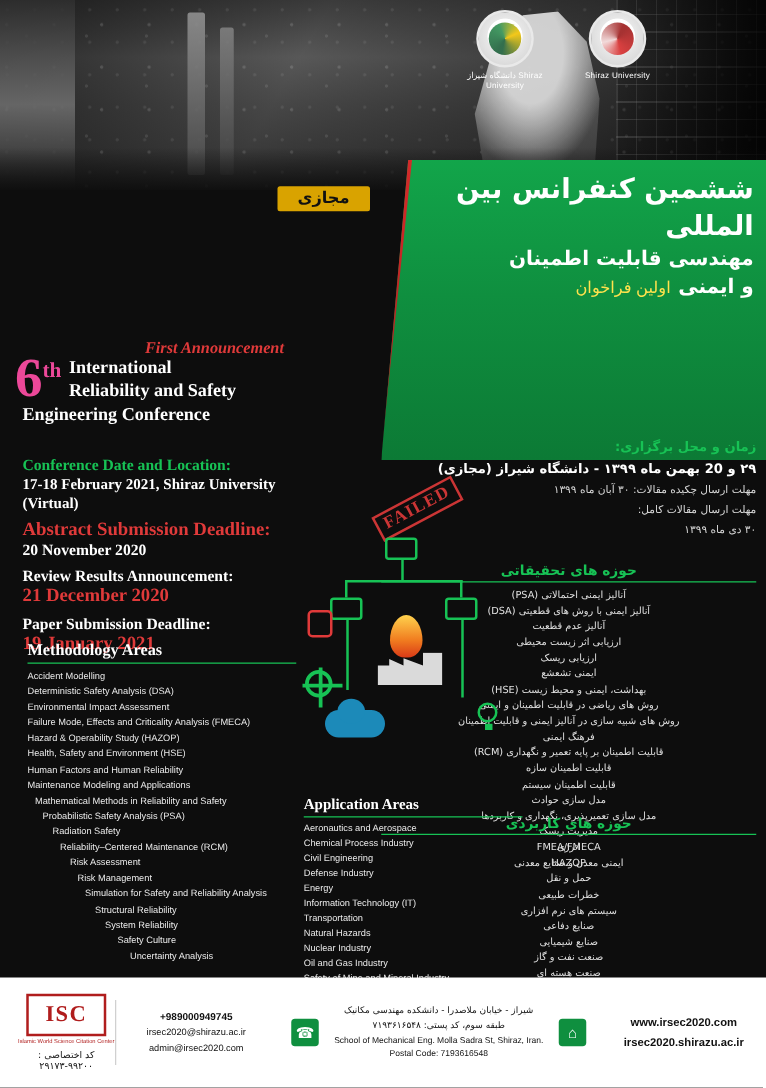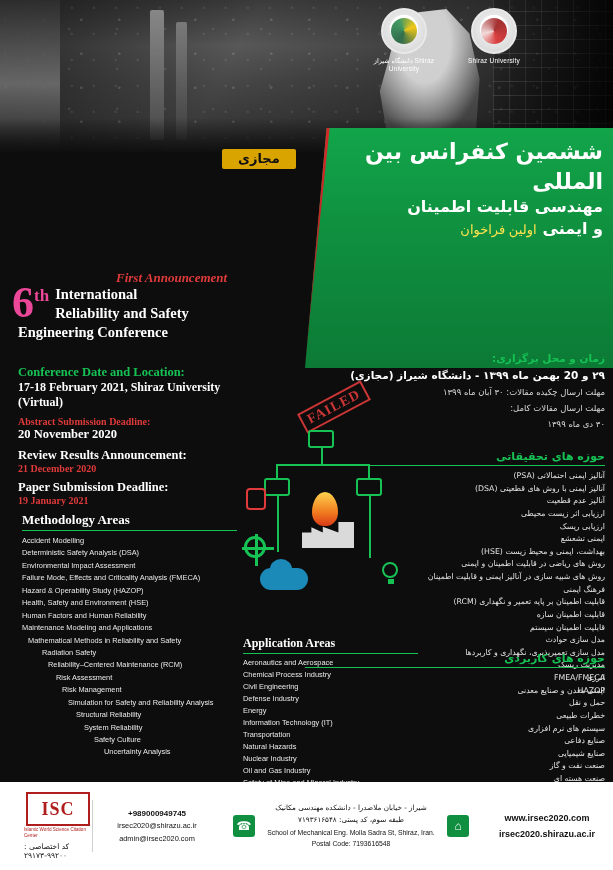--- a/index.html
+++ b/index.html
@@ -143,21 +143,21 @@
   
   .right-detail {
     position: absolute; right: 8px; top: 352px; width: 300px;
     direction: rtl; text-align: right; color: #ffffff;
   }
   .rd-title { color:#17c255; font-size: 10.5px; font-weight:700; font-family:"DejaVu Sans",sans-serif; }
   .rd-date { color:#ffffff; font-size: 10.5px; font-weight:700; margin-top:5px; font-family:"DejaVu Sans",sans-serif; }
   .rd-item { color:#d8d8d8; font-size: 8.5px; margin-top:6px; font-family:"DejaVu Sans",sans-serif; }
 
   
-  .right-list { position:absolute; right:8px; width:300px; direction:rtl; text-align:right; }
+  .right-list { position:absolute; right:8px; width:300px; direction:rtl; text-align:center; }
   .rl-head {
     color:#17c255; font-size:11px; font-weight:700; font-family:"DejaVu Sans",sans-serif;
     border-bottom:1px solid #17c255; padding-bottom:2px; margin-bottom:4px;
   }
   .rl-item { color:#e2e2e2; font-size:7.8px; line-height:1.62; font-family:"DejaVu Sans",sans-serif; }
 
   
   .first-ann {
     position:absolute; left:116px; top:270px; color:#e03a3a;
     font-family:"Liberation Serif", serif; font-style:italic; font-weight:700; font-size:13px;
@@ -168,21 +168,21 @@
     font-family:"Liberation Serif", serif; font-weight:700; font-size:44px;
     line-height:.9; color:#ec4899;
   }
   .six-num sup { font-size:17px; vertical-align: super; }
   .six-txt { font-family:"Liberation Serif", serif; font-weight:700; font-size:14.5px; line-height:1.12; padding-top:3px; }
   .conf-word { font-family:"Liberation Serif", serif; font-weight:700; font-size:14.5px; margin-top:1px; }
 
   .dates { position:absolute; left:18px; top:365px; width:230px; }
   .d-head { color:#17c255; font-family:"Liberation Serif", serif; font-weight:700; font-size:12.5px; }
   .d-line { color:#ffffff; font-family:"Liberation Serif", serif; font-weight:700; font-size:12px; margin-bottom:6px; }
-  .d-red { color:#e03a3a; font-family:"Liberation Serif", serif; font-weight:700; font-size:10px; }
+  .d-red { color:#e03a3a; font-family:"Liberation Serif", serif; font-weight:700; font-size:15px; }
   .d-white-b { color:#ffffff; font-family:"Liberation Serif", serif; font-weight:700; font-size:12.5px; }
 
   
   .method { position:absolute; left:22px; top:512px; width:215px; color:#fff; }
   .m-head {
     font-family:"Liberation Serif", serif; font-weight:700; font-size:13px; color:#ffffff;
     border-bottom:1px solid #17c255; padding-bottom:2px; margin-bottom:4px;
   }
   .m-item { font-size:7.4px; line-height:1.68; color:#eaeaea; font-family:"Liberation Sans",sans-serif; white-space:nowrap; }
 
@@ -242,21 +242,21 @@
     content:""; position:absolute; left:10px; top:-9px; width:22px; height:20px;
     background:#1fa0d8; border-radius:50%;
   }
 
   
   .footer {
     position:absolute; left:0; bottom:0; width:613px; height:88px;
     background:#ffffff; display:flex; align-items:center;
   }
   .isc {
-    width:92px; text-align:left; padding-left:24px;
+    width:92px; text-align:center; padding-left:14px;
   }
   .isc-box {
     border:2px solid #b01d1d; width:64px; height:34px; margin:0 auto;
     display:flex; align-items:center; justify-content:center;
     color:#b01d1d; font-weight:700; font-size:18px; font-family:"Liberation Serif",serif;
     letter-spacing:1px; background:#fff;
   }
   .isc-sub { font-size:4.6px; color:#b01d1d; margin-top:1px; line-height:1.2; }
   .isc-code { font-size:7.5px; color:#111; margin-top:4px; direction:rtl; font-family:"DejaVu Sans",sans-serif; }
   .f-contact { width:128px; font-size:7.4px; color:#111; line-height:1.7; text-align:center; }
@@ -413,20 +413,21 @@
     <div class="m-head">Methodology Areas</div>
     <div class="m-item" style="padding-left:0px;">Accident Modelling</div>
     <div class="m-item" style="padding-left:0px;">Deterministic Safety Analysis (DSA)</div>
     <div class="m-item" style="padding-left:0px;">Environmental Impact Assessment</div>
     <div class="m-item" style="padding-left:0px;">Failure Mode, Effects and Criticality Analysis (FMECA)</div>
     <div class="m-item" style="padding-left:0px;">Hazard &amp; Operability Study (HAZOP)</div>
     <div class="m-item" style="padding-left:0px;">Health, Safety and Environment (HSE)</div>
     <div class="m-item" style="padding-left:0px;">Human Factors and Human Reliability</div>
     <div class="m-item" style="padding-left:0px;">Maintenance Modeling and Applications</div>
     <div class="m-item" style="padding-left:6px;">Mathematical Methods in Reliability and Safety</div>
+    <div class="m-item" style="padding-left:12px;">Probabilistic Safety Analysis (PSA)</div>
     <div class="m-item" style="padding-left:20px;">Radiation Safety</div>
     <div class="m-item" style="padding-left:26px;">Reliability–Centered Maintenance (RCM)</div>
     <div class="m-item" style="padding-left:34px;">Risk Assessment</div>
     <div class="m-item" style="padding-left:40px;">Risk Management</div>
     <div class="m-item" style="padding-left:46px;">Simulation for Safety and Reliability Analysis</div>
     <div class="m-item" style="padding-left:54px;">Structural Reliability</div>
     <div class="m-item" style="padding-left:62px;">System Reliability</div>
     <div class="m-item" style="padding-left:72px;">Safety Culture</div>
     <div class="m-item" style="padding-left:82px;">Uncertainty Analysis</div>
   </div>

